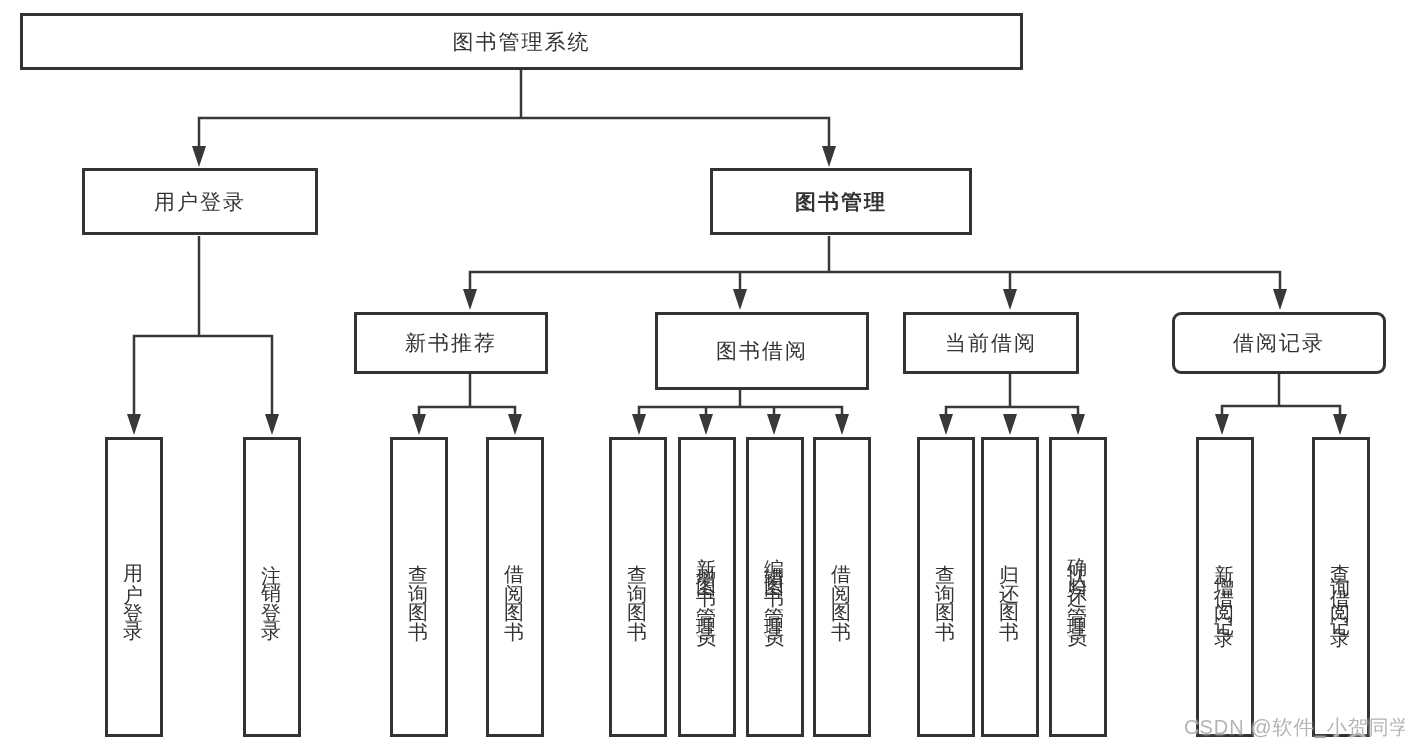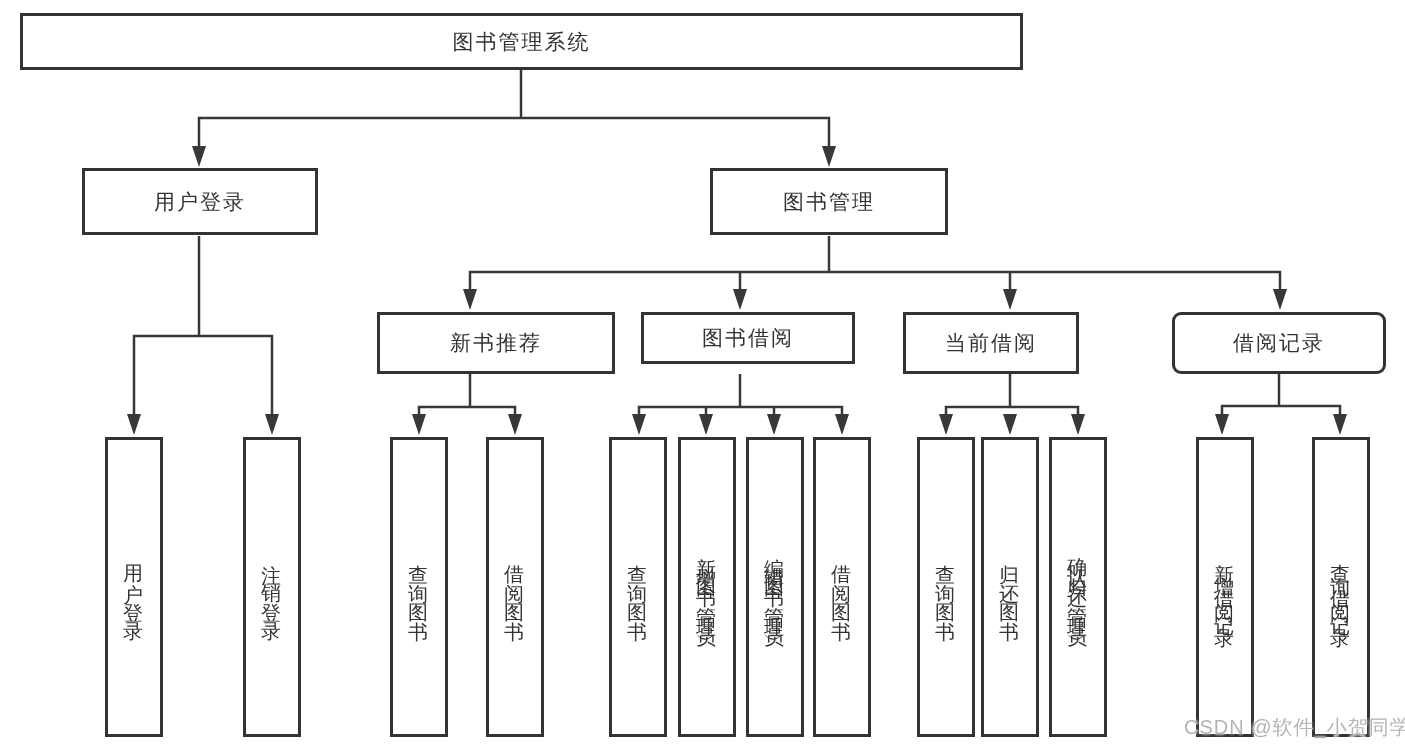--- a/index.html
+++ b/index.html
@@ -112,28 +112,28 @@
     </g>
   </svg>
 
   <div class="box" style="left:20px; top:13px; width:1003px; height:57px;">
     <span class="lbl">图书管理系统</span>
   </div>
 
   <div class="box" style="left:82px; top:168px; width:236px; height:67px;">
     <span class="lbl">用户登录</span>
   </div>
-  <div class="box" style="left:710px; top:168px; width:238px; height:67px;">
+  <div class="box" style="left:710px; top:168px; width:262px; height:67px;font-weight:bold;">
     <span class="lbl">图书管理</span>
   </div>
 
-  <div class="box" style="left:377px; top:312px; width:238px; height:62px;">
+  <div class="box" style="left:354px; top:312px; width:194px; height:62px;">
     <span class="lbl">新书推荐</span>
   </div>
-  <div class="box" style="left:641px; top:312px; width:214px; height:52px;">
+  <div class="box" style="left:655px; top:312px; width:214px; height:78px;">
     <span class="lbl">图书借阅</span>
   </div>
   <div class="box" style="left:903px; top:312px; width:176px; height:62px;">
     <span class="lbl">当前借阅</span>
   </div>
   <div class="box" style="left:1172px; top:312px; width:214px; height:62px;border-radius:9px;">
     <span class="lbl">借阅记录</span>
   </div>
 
   <div class="box leaf ls4" style="left:105px; top:437px; width:58px; height:300px;">

